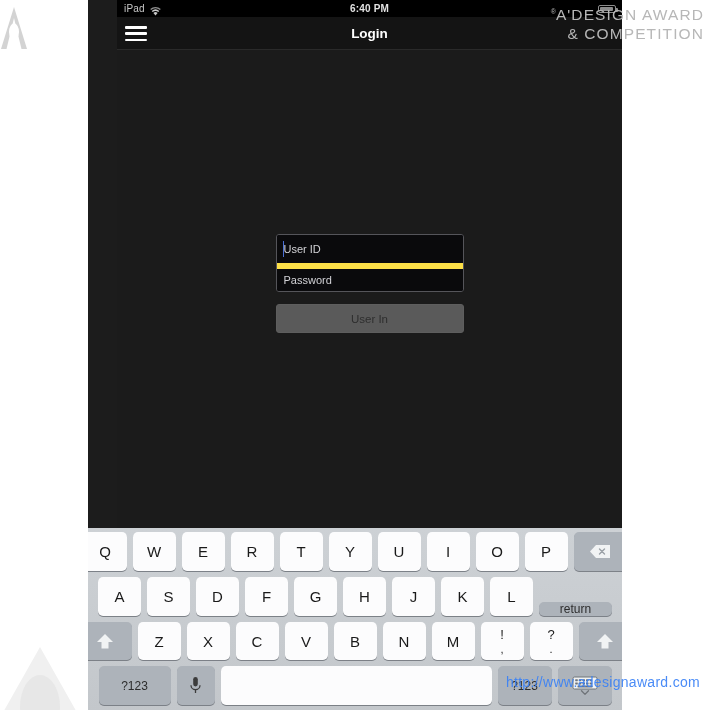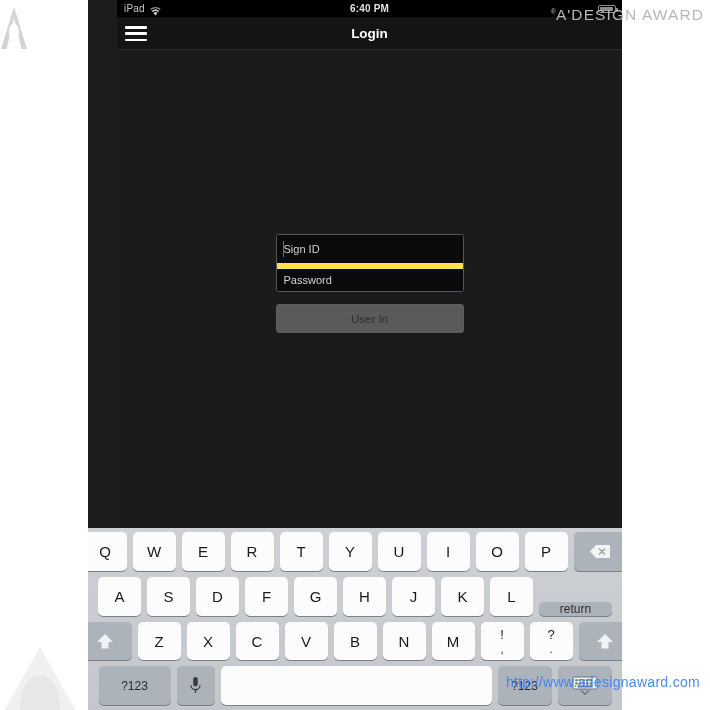--- a/index.html
+++ b/index.html
@@ -296,21 +296,21 @@
       <div class="nav-title">Login</div>
     </div>
 
     <div class="content">
 
       <div class="login-form">
 
         <div class="field-group">
           <div class="field">
             <span class="caret"></span>
-            <span class="ph">Sign ID</span>
+            <span class="ph">User ID</span>
           </div>
           <div class="field">
             <span class="ph">Password</span>
           </div>
         </div>
 
         <div class="signin-btn">User In</div>
       </div>
 
     </div>
@@ -407,17 +407,18 @@
             <path d="M9.5 14.8 L13 18.4 L16.5 14.8" fill="none" stroke="#6f7479" stroke-width="1.3" stroke-linecap="round" stroke-linejoin="round"></path>
           </svg>
         </div>
       </div>
 
     </div>
   </div>
 
   <div class="wm-top">
     <span class="l1"><span class="reg">®</span><span>A'DESIGN AWARD</span></span>
+    <span class="l2">&amp; COMPETITION</span>
   </div>
 
   <div class="wm-url">http://www.adesignaward.com</div>
 
 </div>
 
 </body></html>

